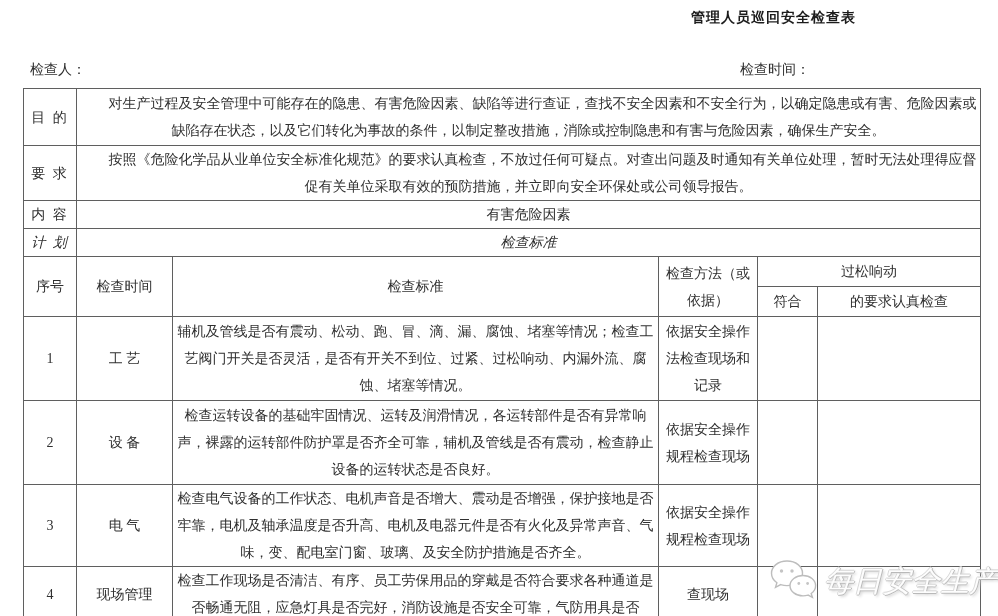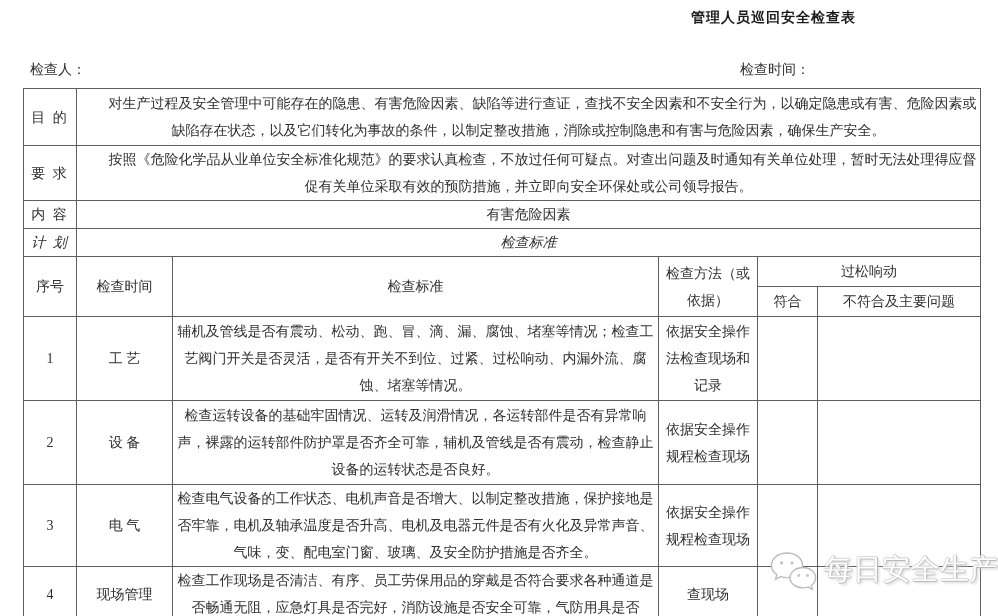--- a/index.html
+++ b/index.html
@@ -45,22 +45,23 @@
   .h-head    { height: 30px; }
   .h-r1 { height: 84px; }
   .h-r2 { height: 84px; }
   .h-r3 { height: 82px; }
   .h-r4 { height: 46px; }
   .h-r4 td { line-height: 23px; }
   .method { line-height: 27px; }
 
   .watermark {
     position: absolute; left: 769px; top: 550px; height: 52px;
-    display: flex; align-items: flex-start; gap: 7px;
+    display: flex; align-items: flex-end; gap: 7px;
     pointer-events: none;
+    font-style: italic;
   }
   .watermark .wm-text {
     font-size: 29px; letter-spacing: 0px; color: #fdfdfd; white-space: nowrap;
     text-shadow: 1px 0 0 #b9b9b9, -1px 0 0 #d9d9d9, 0 1px 0 #b9b9b9,
                  0 -1px 0 #d9d9d9, 2px 2px 3px #cfcfcf;
   }
 </style>
 </head>
 <body>
 
@@ -99,21 +100,21 @@
   </tr>
   <tr class="h-head">
     <th rowspan="2">序号</th>
     <th rowspan="2">检查时间</th>
     <th rowspan="2">检查标准</th>
     <th rowspan="2">检查方法（或依据）</th>
     <th colspan="2">过松响动</th>
   </tr>
   <tr class="h-head">
     <th>符合</th>
-    <th>不符合及主要问题</th>
+    <th>的要求认真检查</th>
   </tr>
 
   <tr class="h-r1">
     <td>1</td>
     <td>工 艺</td>
     <td class="std">辅机及管线是否有震动、松动、跑、冒、滴、漏、腐蚀、堵塞等情况；检查工艺阀门开关是否灵活，是否有开关不到位、过紧、过松响动、内漏外流、腐蚀、堵塞等情况。</td>
     <td class="method">依据安全操作法检查现场和记录</td>
     <td></td>
     <td></td>
   </tr>
@@ -121,21 +122,21 @@
     <td>2</td>
     <td>设 备</td>
     <td class="std">检查运转设备的基础牢固情况、运转及润滑情况，各运转部件是否有异常响声，裸露的运转部件防护罩是否齐全可靠，辅机及管线是否有震动，检查静止设备的运转状态是否良好。</td>
     <td class="method">依据安全操作规程检查现场</td>
     <td></td>
     <td></td>
   </tr>
   <tr class="h-r3">
     <td>3</td>
     <td>电 气</td>
-    <td class="std">检查电气设备的工作状态、电机声音是否增大、以制定整改措施，保护接地是否牢靠，电机及轴承温度是否升高、电机及电器元件是否有火化及异常声音、气味，变、配电室门窗、玻璃、及安全防护措施是否齐全。</td>
+    <td class="std">检查电气设备的工作状态、电机声音是否增大、震动是否增强，保护接地是否牢靠，电机及轴承温度是否升高、电机及电器元件是否有火化及异常声音、气味，变、配电室门窗、玻璃、及安全防护措施是否齐全。</td>
     <td class="method">依据安全操作规程检查现场</td>
     <td></td>
     <td></td>
   </tr>
   <tr class="h-r4">
     <td>4</td>
     <td>现场管理</td>
     <td class="std">检查工作现场是否清洁、有序、员工劳保用品的穿戴是否符合要求各种通道是否畅通无阻，应急灯具是否完好，消防设施是否安全可靠，气防用具是否</td>
     <td class="method">查现场</td>
     <td></td>

